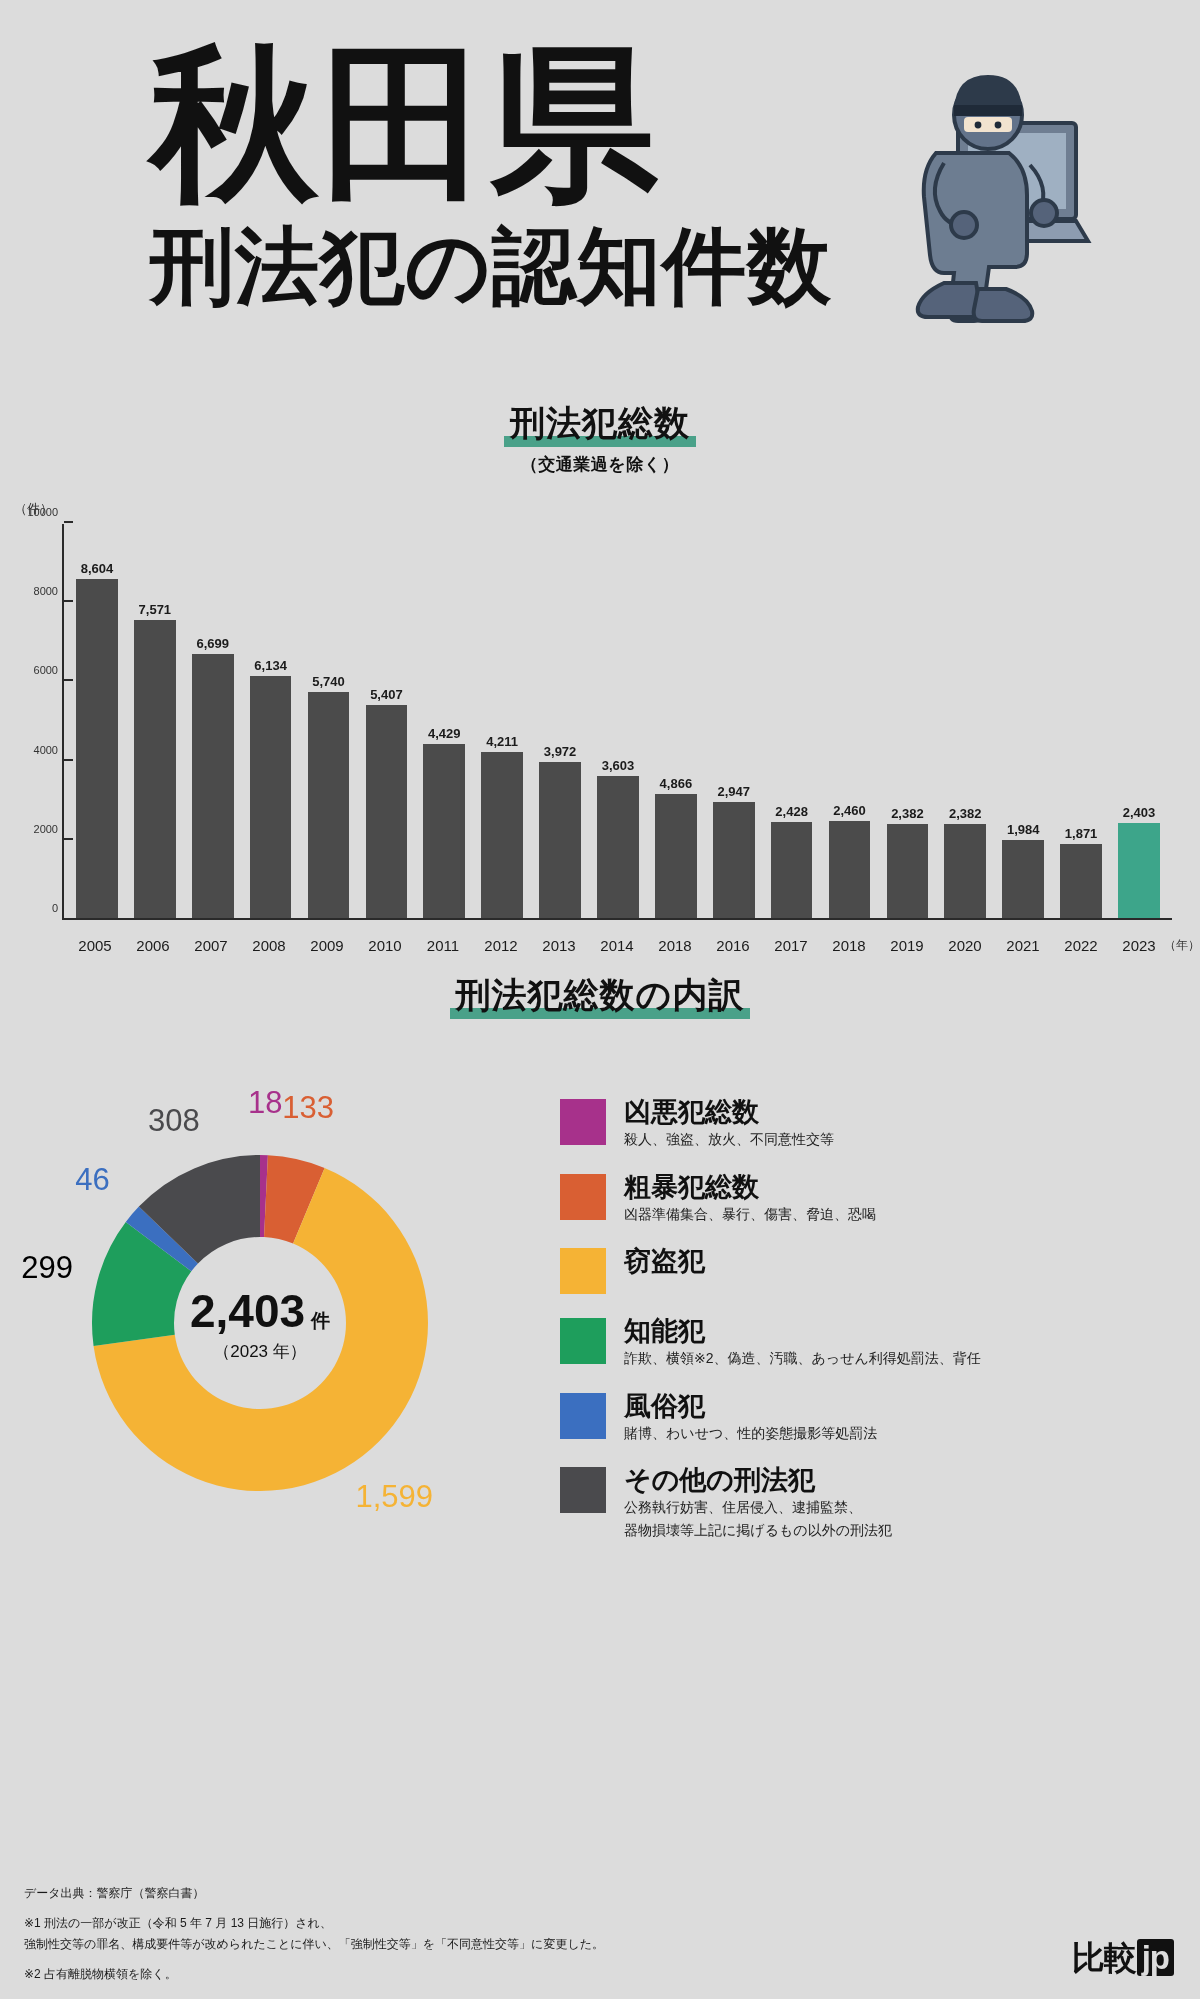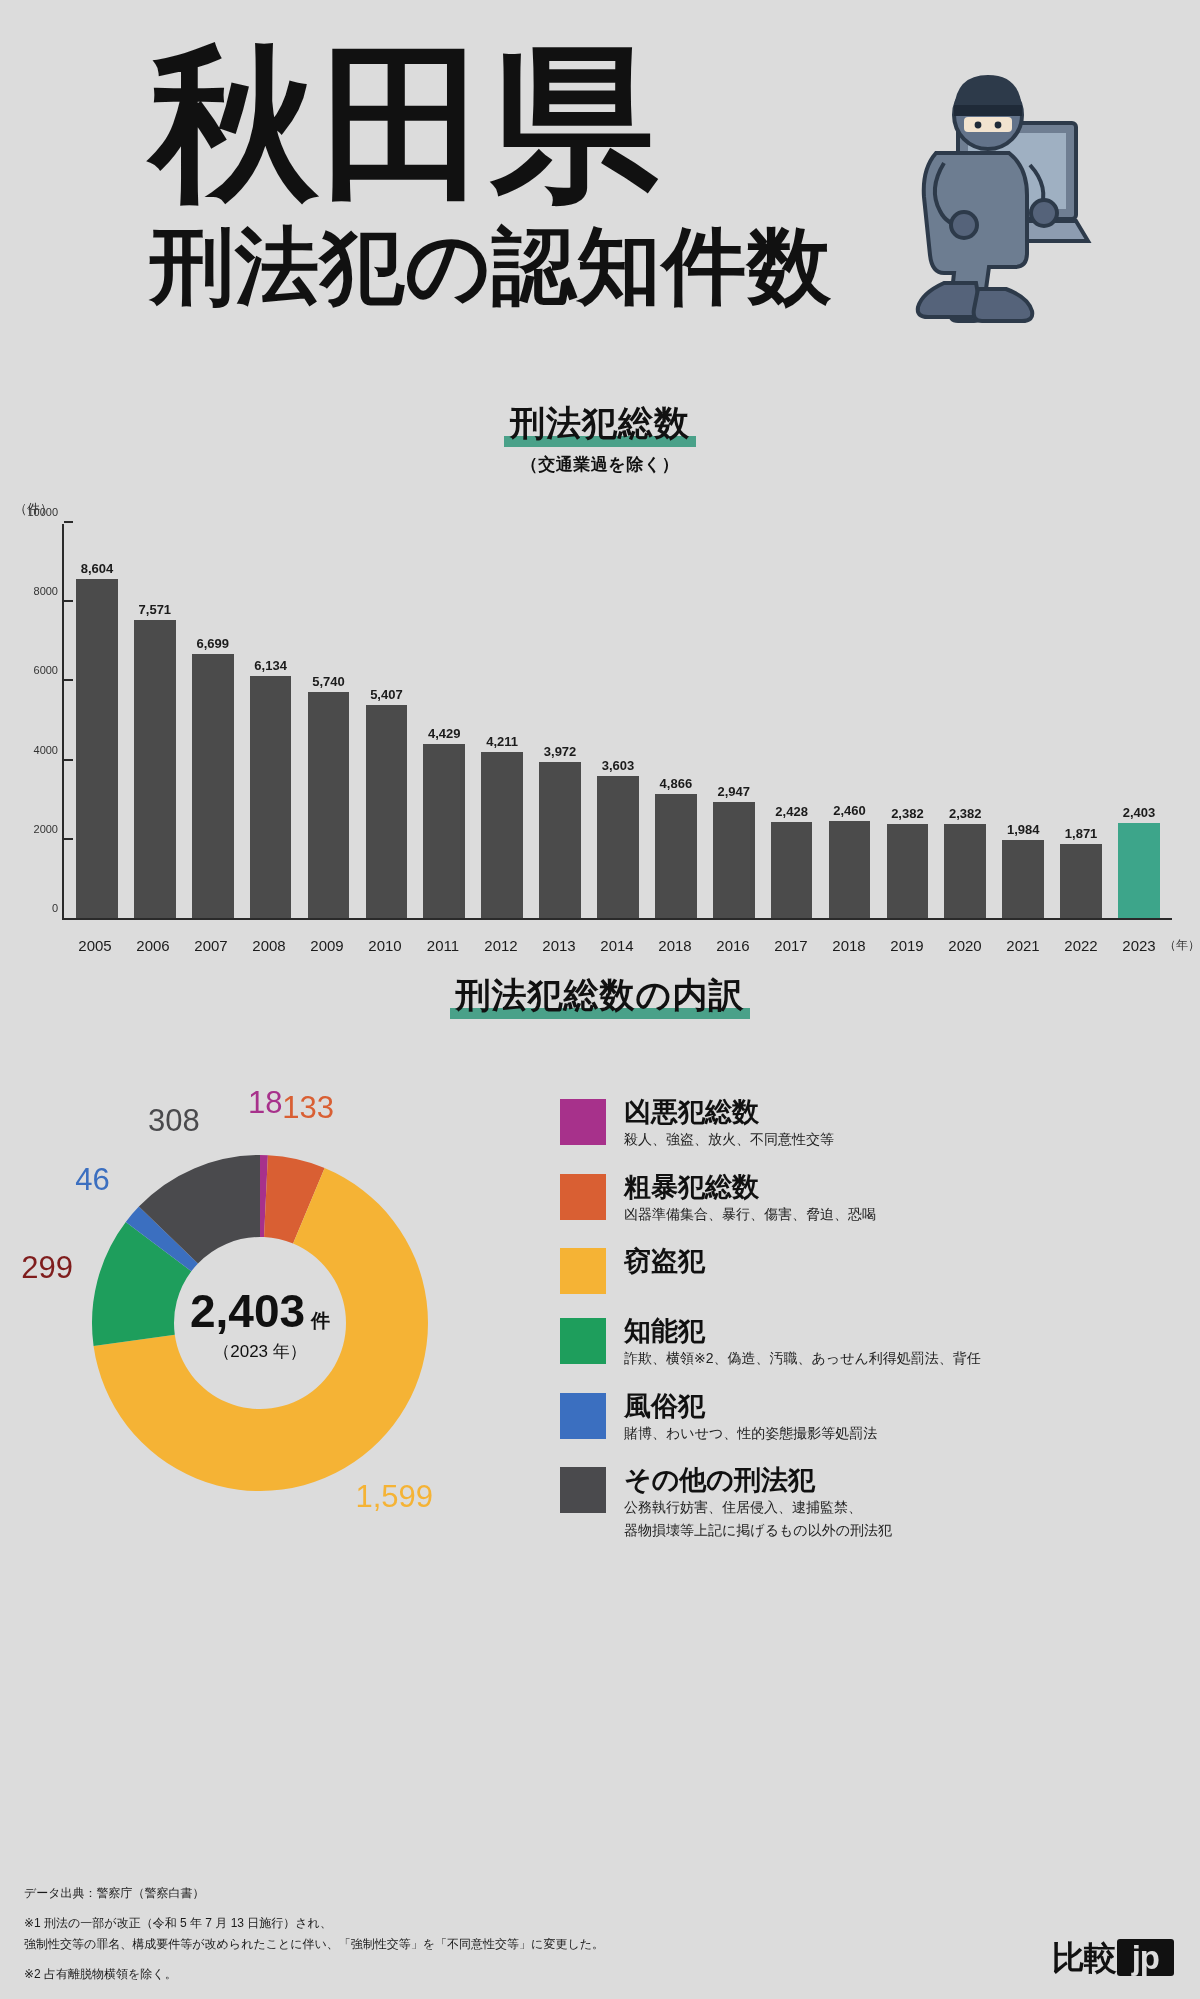--- a/index.html
+++ b/index.html
@@ -76,21 +76,21 @@
   .leg-item{display:flex;align-items:flex-start;margin-bottom:22px;}
   .swatch{width:46px;height:46px;flex:0 0 46px;margin-right:18px;margin-top:2px;}
   .leg-name{font-size:27px;font-weight:700;color:#111;line-height:1.12;}
   .leg-desc{font-size:14px;color:#222;line-height:1.45;margin-top:2px;}
 
   
   .footer{position:absolute;left:24px;bottom:14px;right:24px;}
   .foot-line{font-size:12px;color:#1b1b1b;line-height:1.75;}
   .foot-gap{height:9px;}
   .logo{position:absolute;right:26px;bottom:18px;font-size:33px;font-weight:700;color:#111;letter-spacing:-1px;}
-  .logo .jp{background:#111;color:#dcdcdc;padding:0 15px;margin-left:1px;border-radius:3px;}
+  .logo .jp{background:#111;color:#dcdcdc;padding:0 5px;margin-left:1px;border-radius:3px;}
 </style>
 </head>
 <body>
 
 <div class="header">
   <div class="title-block">
     <div class="main-title">秋田県</div>
     <div class="sub-title">刑法犯の認知件数</div>
   </div>
   <svg class="thief" viewBox="0 0 290 290" xmlns="http://www.w3.org/2000/svg">
@@ -266,21 +266,21 @@
       </svg>
     <div class="center-num">
       <div class="big">
         <span>2,403</span><small>件</small>
       </div>
       <div class="yr">（2023 年）</div>
     </div>
   <div class="slice-label" style="color: rgb(167, 49, 139); left: 245.177px; top: 20.0609px; transform: translate(-50%, -50%);">18</div>
       <div class="slice-label" style="color: rgb(217, 95, 51); left: 288.213px; top: 25.348px; transform: translate(-50%, -50%);">133</div>
       <div class="slice-label" style="color: rgb(245, 179, 53); left: 374.241px; top: 414.297px; transform: translate(-50%, -50%);">1,599</div>
-      <div class="slice-label" style="color: #7f1d1d; left: 27.0743px; top: 184.659px; transform: translate(-50%, -50%);">299</div>
+      <div class="slice-label" style="color: #000000; left: 27.0743px; top: 184.659px; transform: translate(-50%, -50%);">299</div>
       <div class="slice-label" style="color: rgb(59, 111, 192); left: 72.4914px; top: 97.3786px; transform: translate(-50%, -50%);">46</div>
       <div class="slice-label" style="color: rgb(74, 74, 77); left: 153.788px; top: 37.5959px; transform: translate(-50%, -50%);">308</div>
     </div>
 
   <div class="legend" id="legend">
       <div class="leg-item">
         <div class="swatch" style="background: rgb(167, 49, 139);"></div>
         <div>
           <div class="leg-name">凶悪犯総数</div>
           <div class="leg-desc">殺人、強盗、放火、不同意性交等</div>

